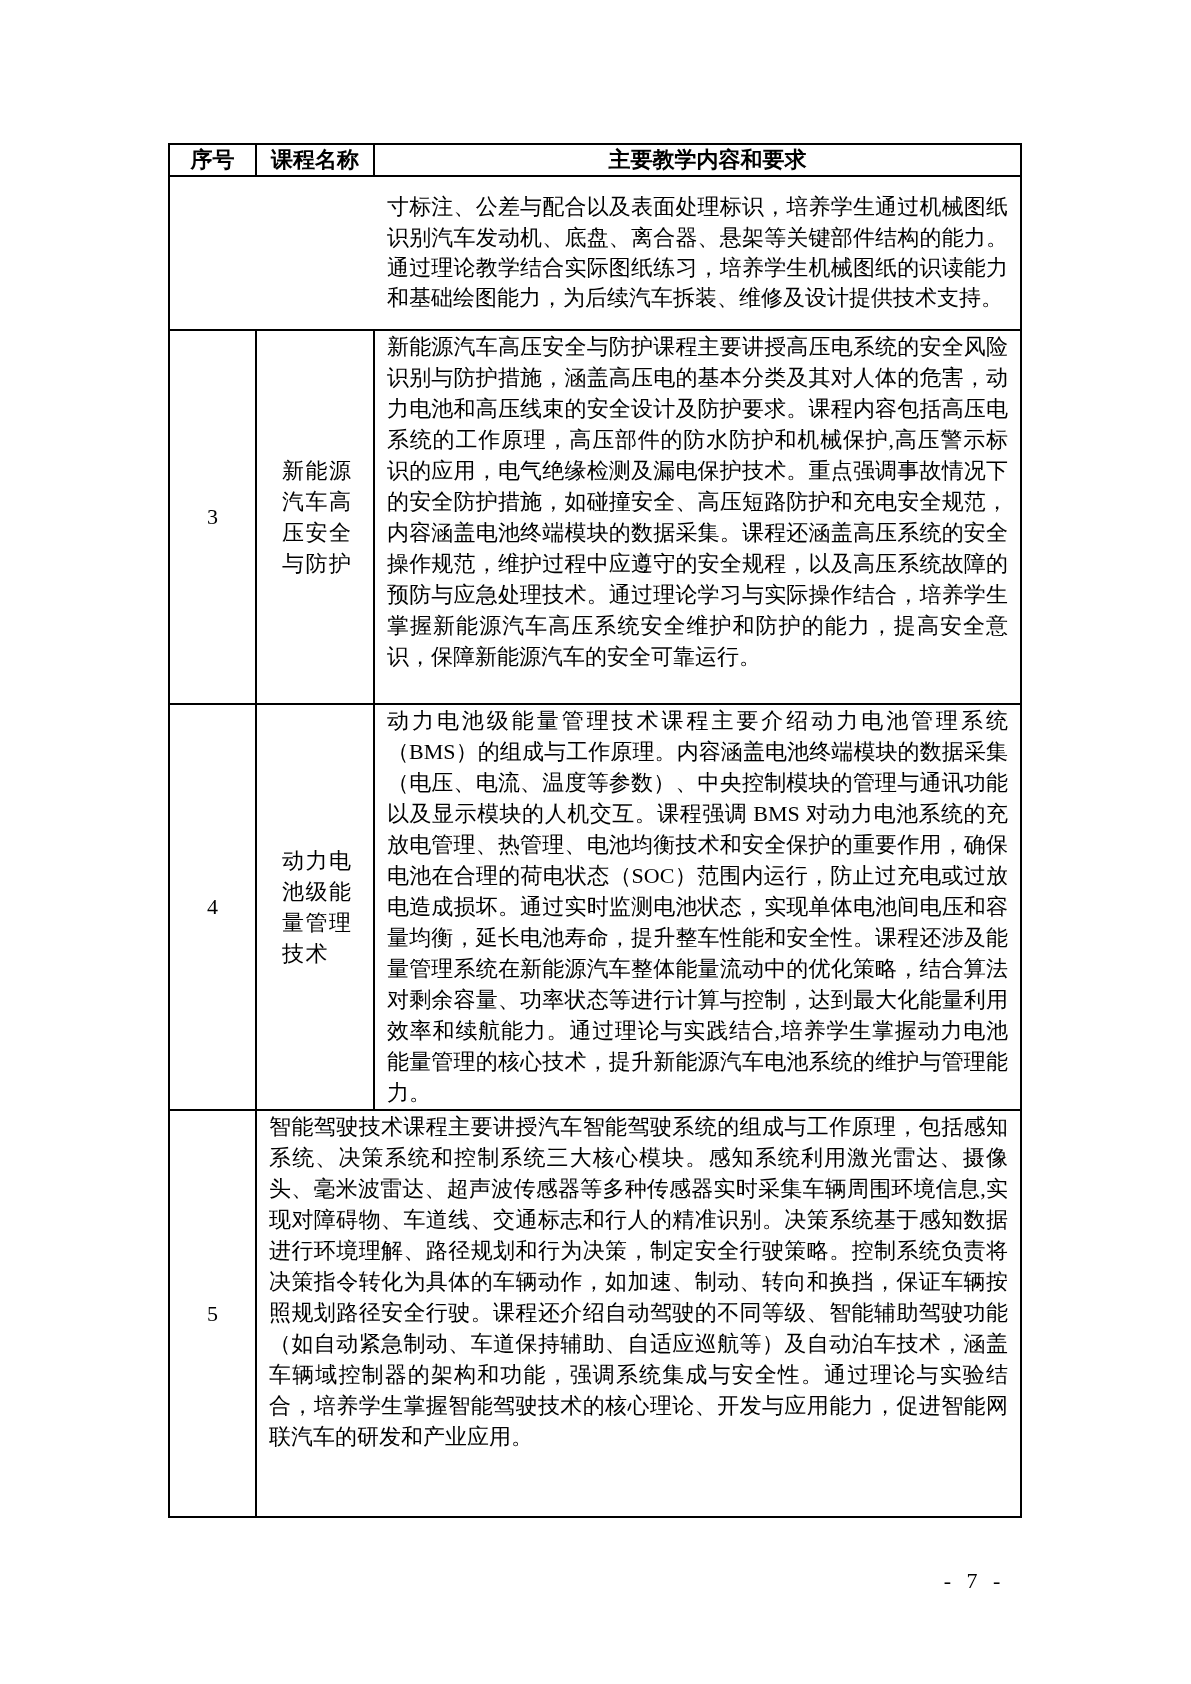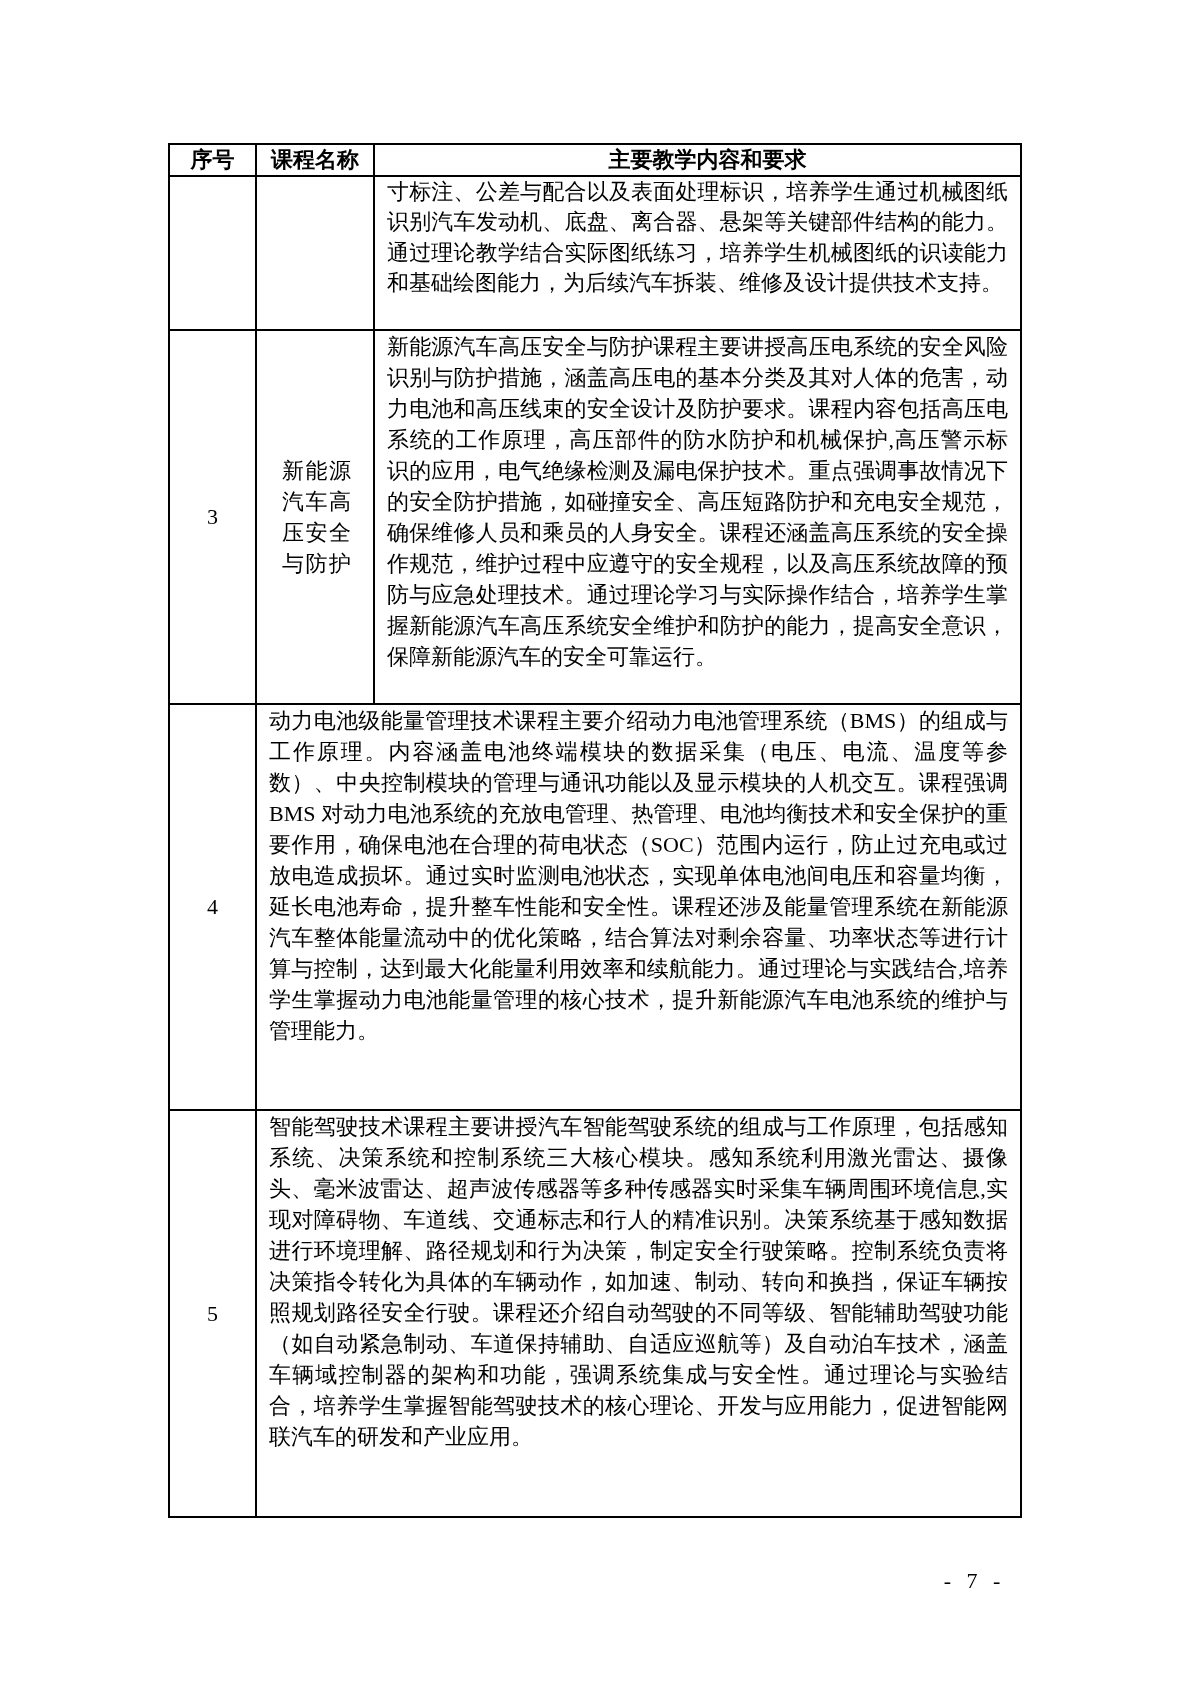--- a/index.html
+++ b/index.html
@@ -18,21 +18,21 @@
   .td{box-sizing:border-box;border-right:2px solid #000;overflow:hidden;}
   .c1{width:87px;flex:0 0 87px;display:flex;align-items:center;justify-content:center;}
   .c2{width:118px;flex:0 0 118px;display:flex;align-items:center;}
   .c3{flex:1;border-right:none;padding-left:20px;}
   .thead{height:32px;}
   .thead .td{
     display:flex;align-items:center;justify-content:center;
     font-family:"Liberation Sans","DejaVu Sans",sans-serif;
     font-weight:bold;font-size:22px;
   }
-  .r0{height:154px;}
+  .r0{height:154px;align-items:center;}
   .r1{height:374px;}
   .r2{height:406px;}
   .r3{height:405px;}
   .num{font-size:22px;}
   .course-text{
     padding-left:25px;font-size:22px;line-height:31px;
     letter-spacing:1.5px;display:block;
   }
   .content{
     padding:0 12px;font-size:22px;line-height:31px;
@@ -64,25 +64,28 @@
         <span class="course-text"></span>
       </div>
       <div class="td c3 content">寸标注、公差与配合以及表面处理标识，培养学生通过机械图纸识别汽车发动机、底盘、离合器、悬架等关键部件结构的能力。通过理论教学结合实际图纸练习，培养学生机械图纸的识读能力和基础绘图能力，为后续汽车拆装、维修及设计提供技术支持。</div>
     </div>
 
     <div class="tr r1">
       <div class="td c1 num">3</div>
       <div class="td c2">
         <span class="course-text">新能源汽车高压安全与防护</span>
       </div>
-      <div class="td c3 content">新能源汽车高压安全与防护课程主要讲授高压电系统的安全风险识别与防护措施，涵盖高压电的基本分类及其对人体的危害，动力电池和高压线束的安全设计及防护要求。课程内容包括高压电系统的工作原理，高压部件的防水防护和机械保护,高压警示标识的应用，电气绝缘检测及漏电保护技术。重点强调事故情况下的安全防护措施，如碰撞安全、高压短路防护和充电安全规范，确保维修人员和乘员的人身安全。课程还涵盖高压系统的安全操作规范，维护过程中应遵守的安全规程，以及高压系统故障的预防与应急处理技术。通过理论学习与实际操作结合，培养学生掌握新能源汽车高压系统安全维护和防护的能力，提高安全意识，保障新能源汽车的安全可靠运行。</div>
+      <div class="td c3 content">新能源汽车高压安全与防护课程主要讲授高压电系统的安全风险识别与防护措施，涵盖高压电的基本分类及其对人体的危害，动力电池和高压线束的安全设计及防护要求。课程内容包括高压电系统的工作原理，高压部件的防水防护和机械保护,高压警示标识的应用，电气绝缘检测及漏电保护技术。重点强调事故情况下的安全防护措施，如碰撞安全、高压短路防护和充电安全规范，内容涵盖电池终端模块的数据采集。课程还涵盖高压系统的安全操作规范，维护过程中应遵守的安全规程，以及高压系统故障的预防与应急处理技术。通过理论学习与实际操作结合，培养学生掌握新能源汽车高压系统安全维护和防护的能力，提高安全意识，保障新能源汽车的安全可靠运行。</div>
     </div>
 
     <div class="tr r2">
       <div class="td c1 num">4</div>
+      <div class="td c2">
+        <span class="course-text">动力电池级能量管理技术</span>
+      </div>
       <div class="td c3 content">动力电池级能量管理技术课程主要介绍动力电池管理系统（BMS）的组成与工作原理。内容涵盖电池终端模块的数据采集（电压、电流、温度等参数）、中央控制模块的管理与通讯功能以及显示模块的人机交互。课程强调 BMS 对动力电池系统的充放电管理、热管理、电池均衡技术和安全保护的重要作用，确保电池在合理的荷电状态（SOC）范围内运行，防止过充电或过放电造成损坏。通过实时监测电池状态，实现单体电池间电压和容量均衡，延长电池寿命，提升整车性能和安全性。课程还涉及能量管理系统在新能源汽车整体能量流动中的优化策略，结合算法对剩余容量、功率状态等进行计算与控制，达到最大化能量利用效率和续航能力。通过理论与实践结合,培养学生掌握动力电池能量管理的核心技术，提升新能源汽车电池系统的维护与管理能力。</div>
     </div>
 
     <div class="tr r3">
       <div class="td c1 num">5</div>
       <div class="td c3 content">智能驾驶技术课程主要讲授汽车智能驾驶系统的组成与工作原理，包括感知系统、决策系统和控制系统三大核心模块。感知系统利用激光雷达、摄像头、毫米波雷达、超声波传感器等多种传感器实时采集车辆周围环境信息,实现对障碍物、车道线、交通标志和行人的精准识别。决策系统基于感知数据进行环境理解、路径规划和行为决策，制定安全行驶策略。控制系统负责将决策指令转化为具体的车辆动作，如加速、制动、转向和换挡，保证车辆按照规划路径安全行驶。课程还介绍自动驾驶的不同等级、智能辅助驾驶功能（如自动紧急制动、车道保持辅助、自适应巡航等）及自动泊车技术，涵盖车辆域控制器的架构和功能，强调系统集成与安全性。通过理论与实验结合，培养学生掌握智能驾驶技术的核心理论、开发与应用能力，促进智能网联汽车的研发和产业应用。</div>
     </div>
 
   </div>
 

